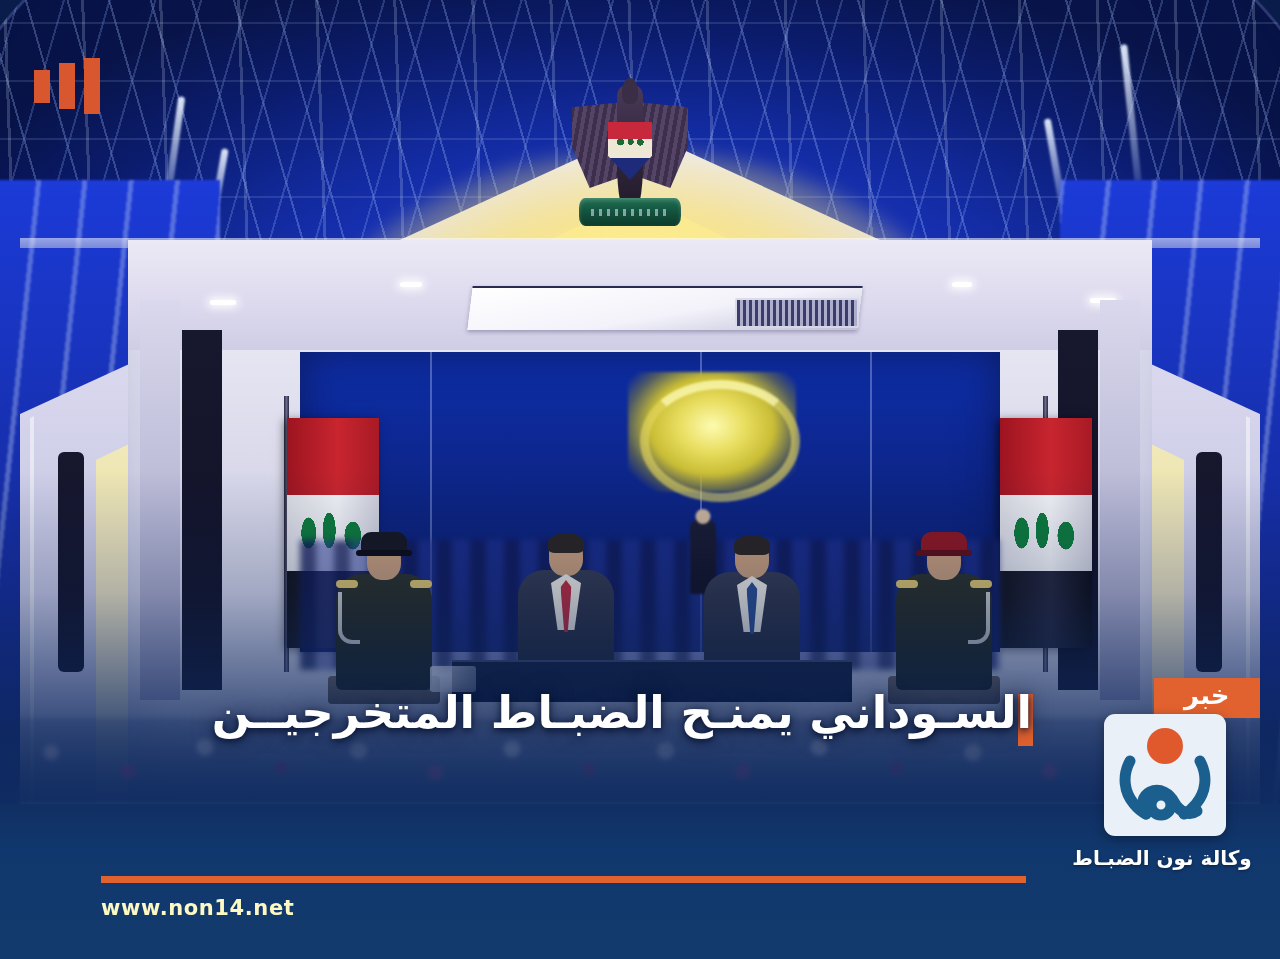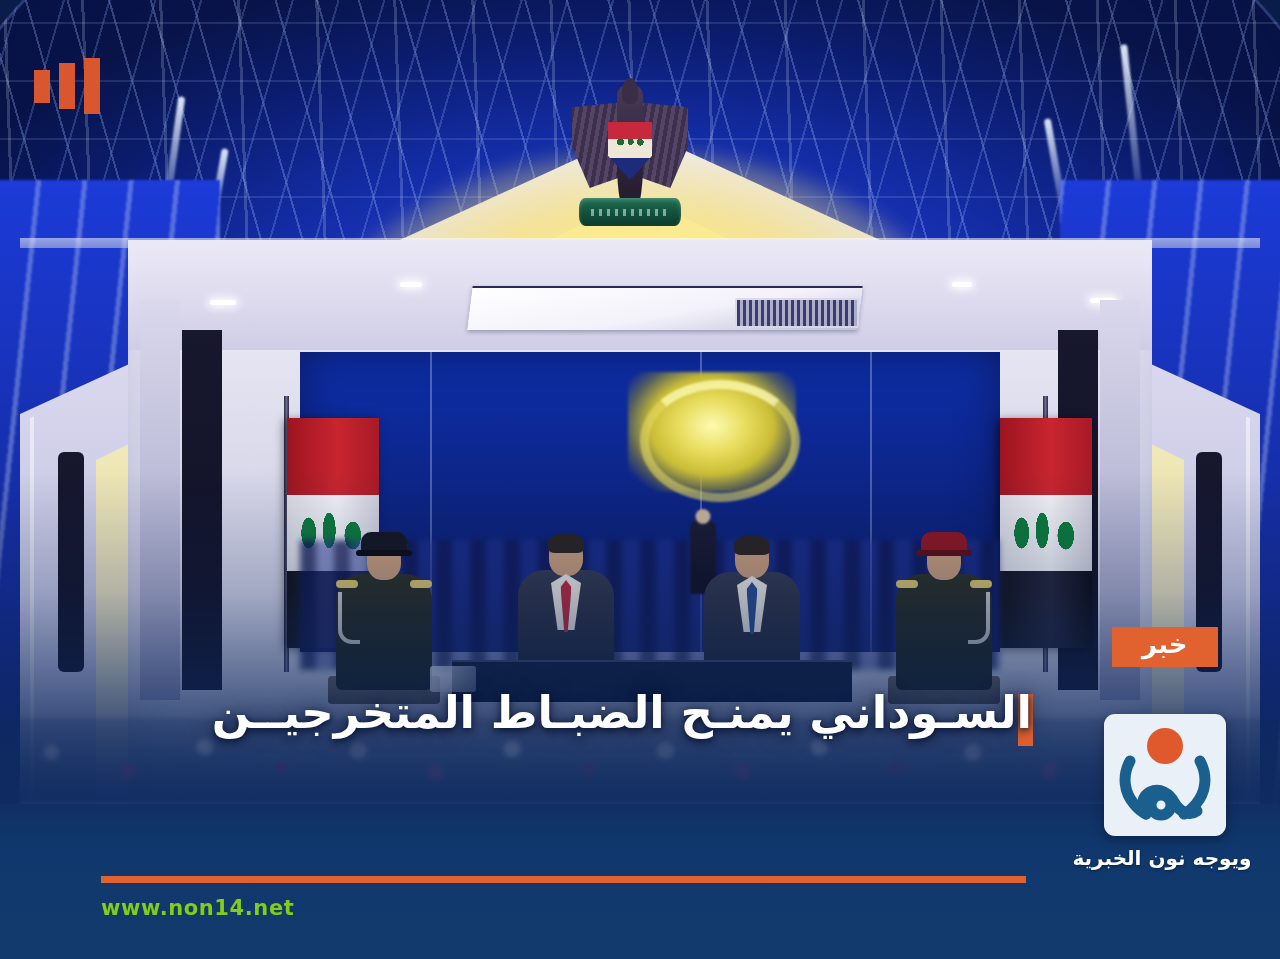--- a/index.html
+++ b/index.html
@@ -361,22 +361,22 @@
   }
   #headline .ln{display:block;white-space:nowrap;}
   #headline .ln2{padding-left:92px;}
 
   #headline-accent{
     position:absolute;left:1018px;top:694px;width:15px;height:52px;
     background:#e2622f;
   }
 
   #news-badge{
-    position:absolute;left:1101px;top:627px;
-    display:flex;align-items:flex-start;
+    position:absolute;left:1101px;top:678px;
+    display:flex;align-items:flex-start;gap:42px;
   }
   #news-badge .lbl{
     background:#e2622f;color:#fff;
     font-size:26px;font-weight:700;
     padding:3px 30px 7px 30px;
     line-height:1.15;
     letter-spacing:.5px;
   }
   #news-badge .tick{width:11px;background:#ffffff;}
 
@@ -399,21 +399,21 @@
     text-shadow:0 1px 3px rgba(0,0,0,.45);
   }
 
   #divider{
     position:absolute;left:101px;top:876px;width:925px;height:7px;
     background:#e2622f;
   }
 
   #site-url{
     position:absolute;left:101px;top:896px;
-    color:#84cc16;font-size:21px;font-weight:700;
+    color:#fef9c3;font-size:21px;font-weight:700;
     letter-spacing:.6px;direction:ltr;
   }
 </style>
 </head>
 <body>
 
 <div id="card">
 
   <div id="photo">
 
@@ -561,18 +561,18 @@
     <svg width="122" height="122" viewBox="0 0 122 122">
       <g fill="none" stroke="#1a5f8e" stroke-width="11" stroke-linecap="round" stroke-linejoin="round">
         <path d="M26 47 C18 62, 20 78, 30 90 C34 95, 38 98, 42 100"></path>
         <path d="M96 47 C104 62, 102 78, 92 90 C88 95, 84 98, 80 100"></path>
         <path d="M42 100 C36 92, 38 82, 46 78 C56 73, 66 80, 70 88 C76 99, 86 102, 93 97"></path>
       </g>
       <circle cx="57" cy="91" r="10" fill="none" stroke="#1a5f8e" stroke-width="11"></circle>
     </svg>
   </div>
 
-  <div id="agency-name">ويوجه نون الخبرية</div>
+  <div id="agency-name">وكالة نون الضبـاط</div>
 
   <div id="divider"></div>
   <div id="site-url">www.non14.net</div>
 
 </div>
 
 </body></html>

